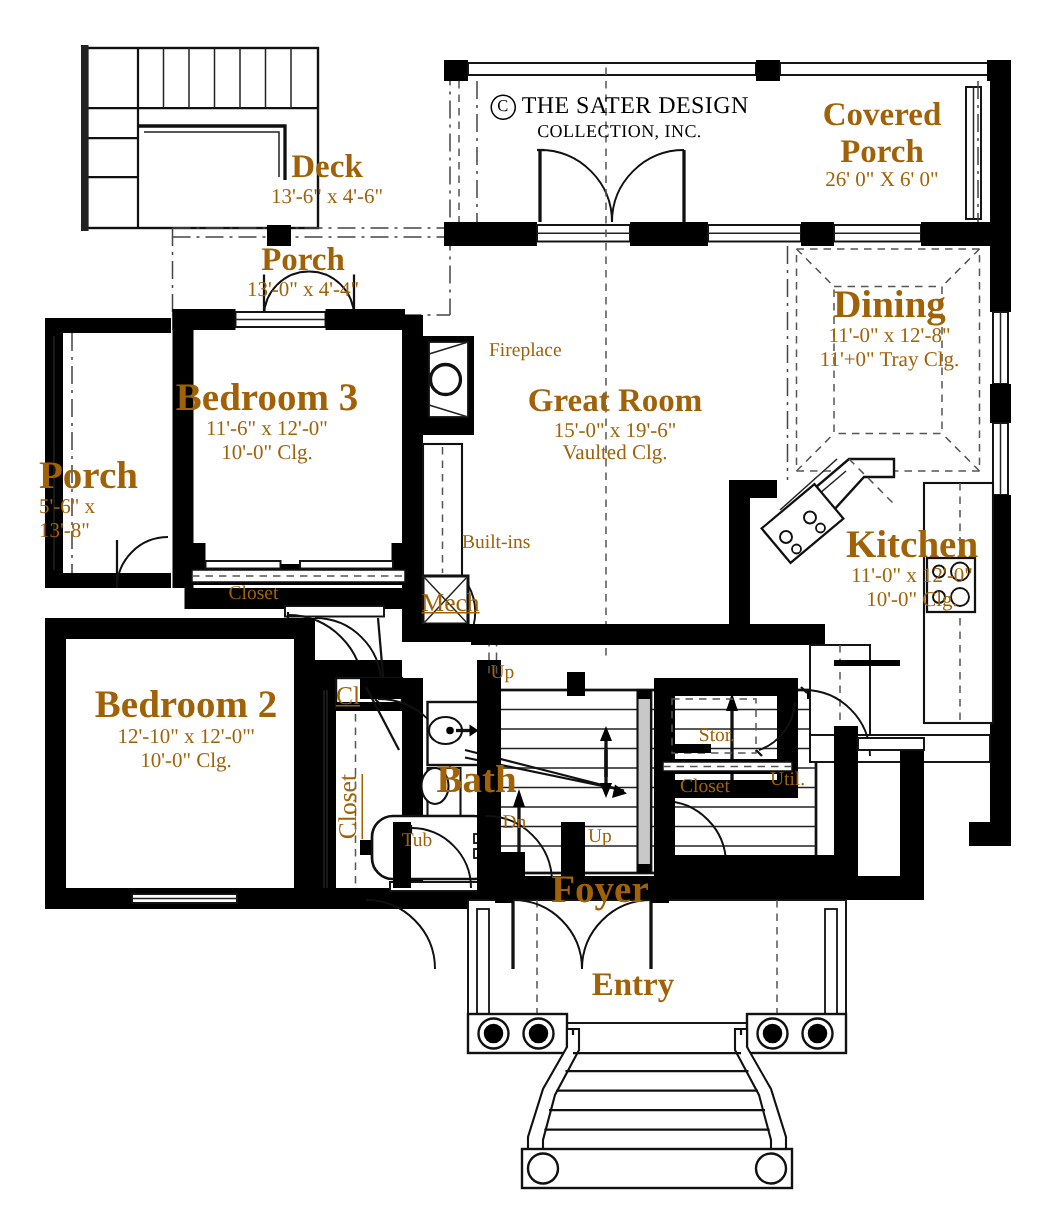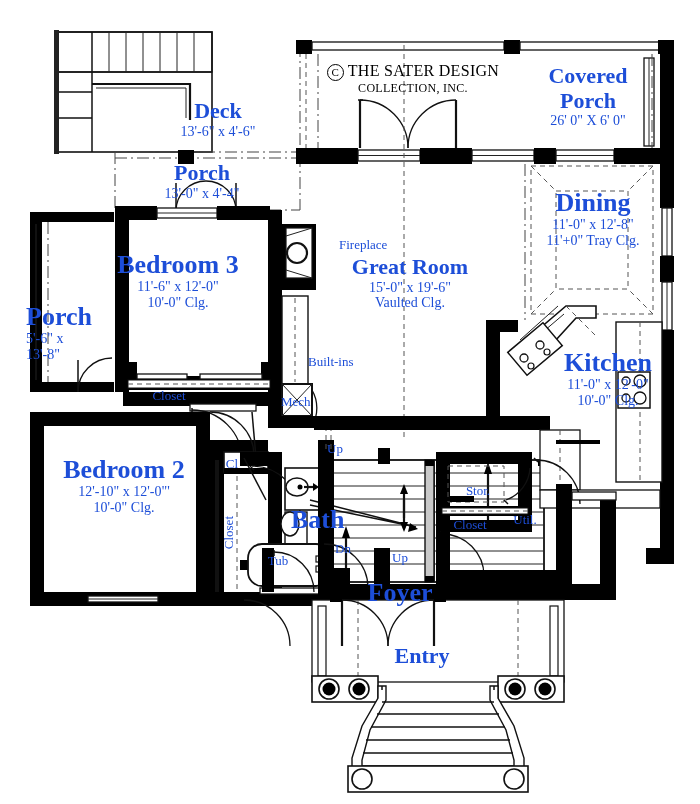--- a/index.html
+++ b/index.html
@@ -1,25 +1,25 @@
 <!DOCTYPE html>
 <html><head>
 <meta charset="utf-8">
 <style>
   html,body{margin:0;padding:0;background:#ffffff;}
   body{font-family:"Liberation Serif", serif;}
   #plan{position:relative;width:700px;height:804px;background:#ffffff;overflow:hidden;}
   #plan svg{position:absolute;left:0;top:0;}
-  .lbl{position:absolute;color:#1d4ed8;text-align:center;white-space:nowrap;line-height:1.12;}
+  .lbl{position:absolute;color:#a16207;text-align:center;white-space:nowrap;line-height:1.12;}
   .rm{font-weight:bold;font-family:"Liberation Serif", serif;}
   .big{font-size:22px;}
   .med{font-size:26px;}
   .dim{font-size:14px;font-weight:normal;font-family:"Liberation Serif", serif;}
   .sml{font-size:13px;font-weight:normal;}
-  .tiny{font-size:13px;font-weight:normal;}
+  .tiny{font-size:17px;font-weight:normal;text-decoration:underline;}
   .ctr{transform:translateX(-50%);}
   .vtext{writing-mode:vertical-rl;transform:rotate(180deg);}
   .cbox{position:absolute;text-align:center;}
 </style>
 </head>
 <body>
 
 <div id="plan">
 
   <svg width="700" height="804" viewBox="0 0 700 804">
@@ -461,21 +461,21 @@
     <div class="dim">11'-6" x 12'-0"</div>
     <div class="dim">10'-0"  Clg.</div>
   </div>
 
   <div class="lbl" style="left:26px; top:302px; text-align:left;">
     <div class="rm med">Porch</div>
     <div class="dim">5'-6" x</div>
     <div class="dim">13'-8"</div>
   </div>
 
-  <div class="lbl" style="left:326px; top:235px;margin-left:13px;">
+  <div class="lbl" style="left:326px; top:224px;">
     <span class="sml">Fireplace</span>
   </div>
 
   <div class="lbl ctr" style="left:410px; top:255px;">
     <div class="rm big">Great Room</div>
     <div class="dim">15'-0" x 19'-6"</div>
     <div class="dim">Vaulted Clg.</div>
   </div>
 
   <div class="lbl" style="left:308px; top:352px;">

